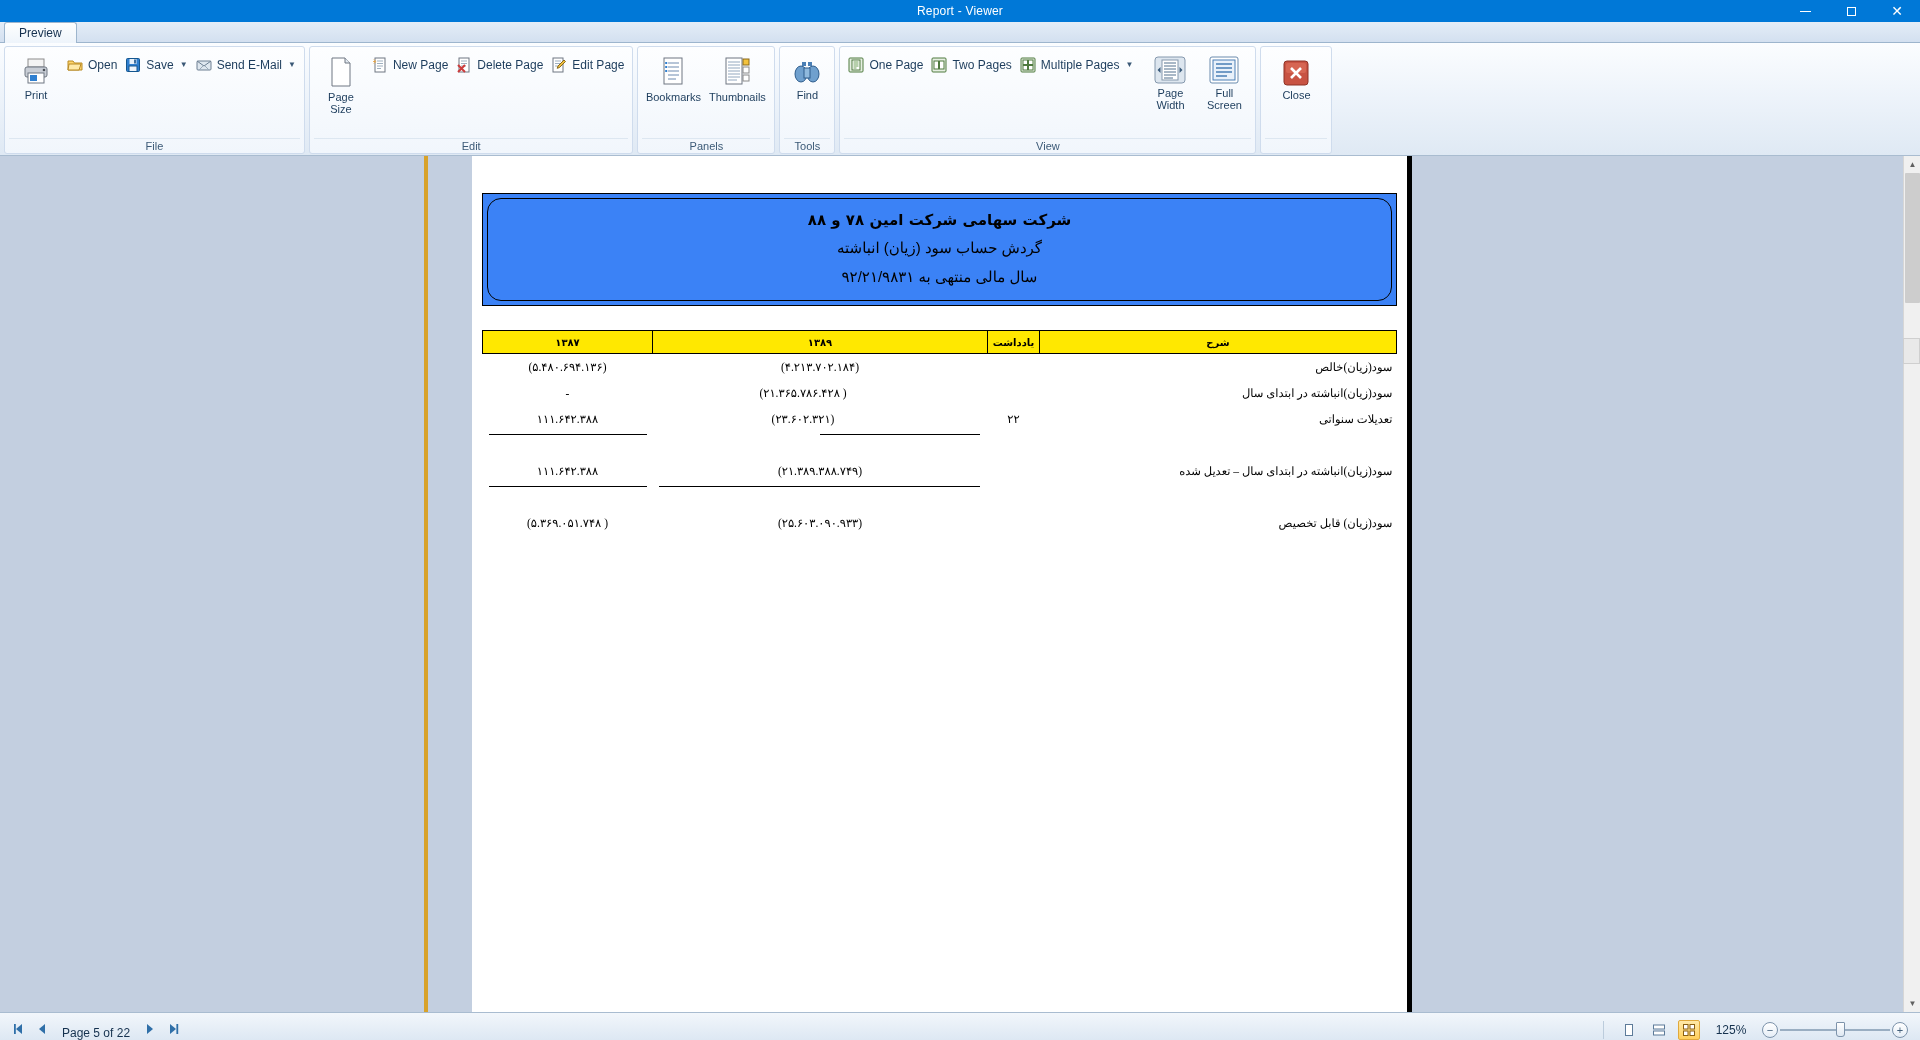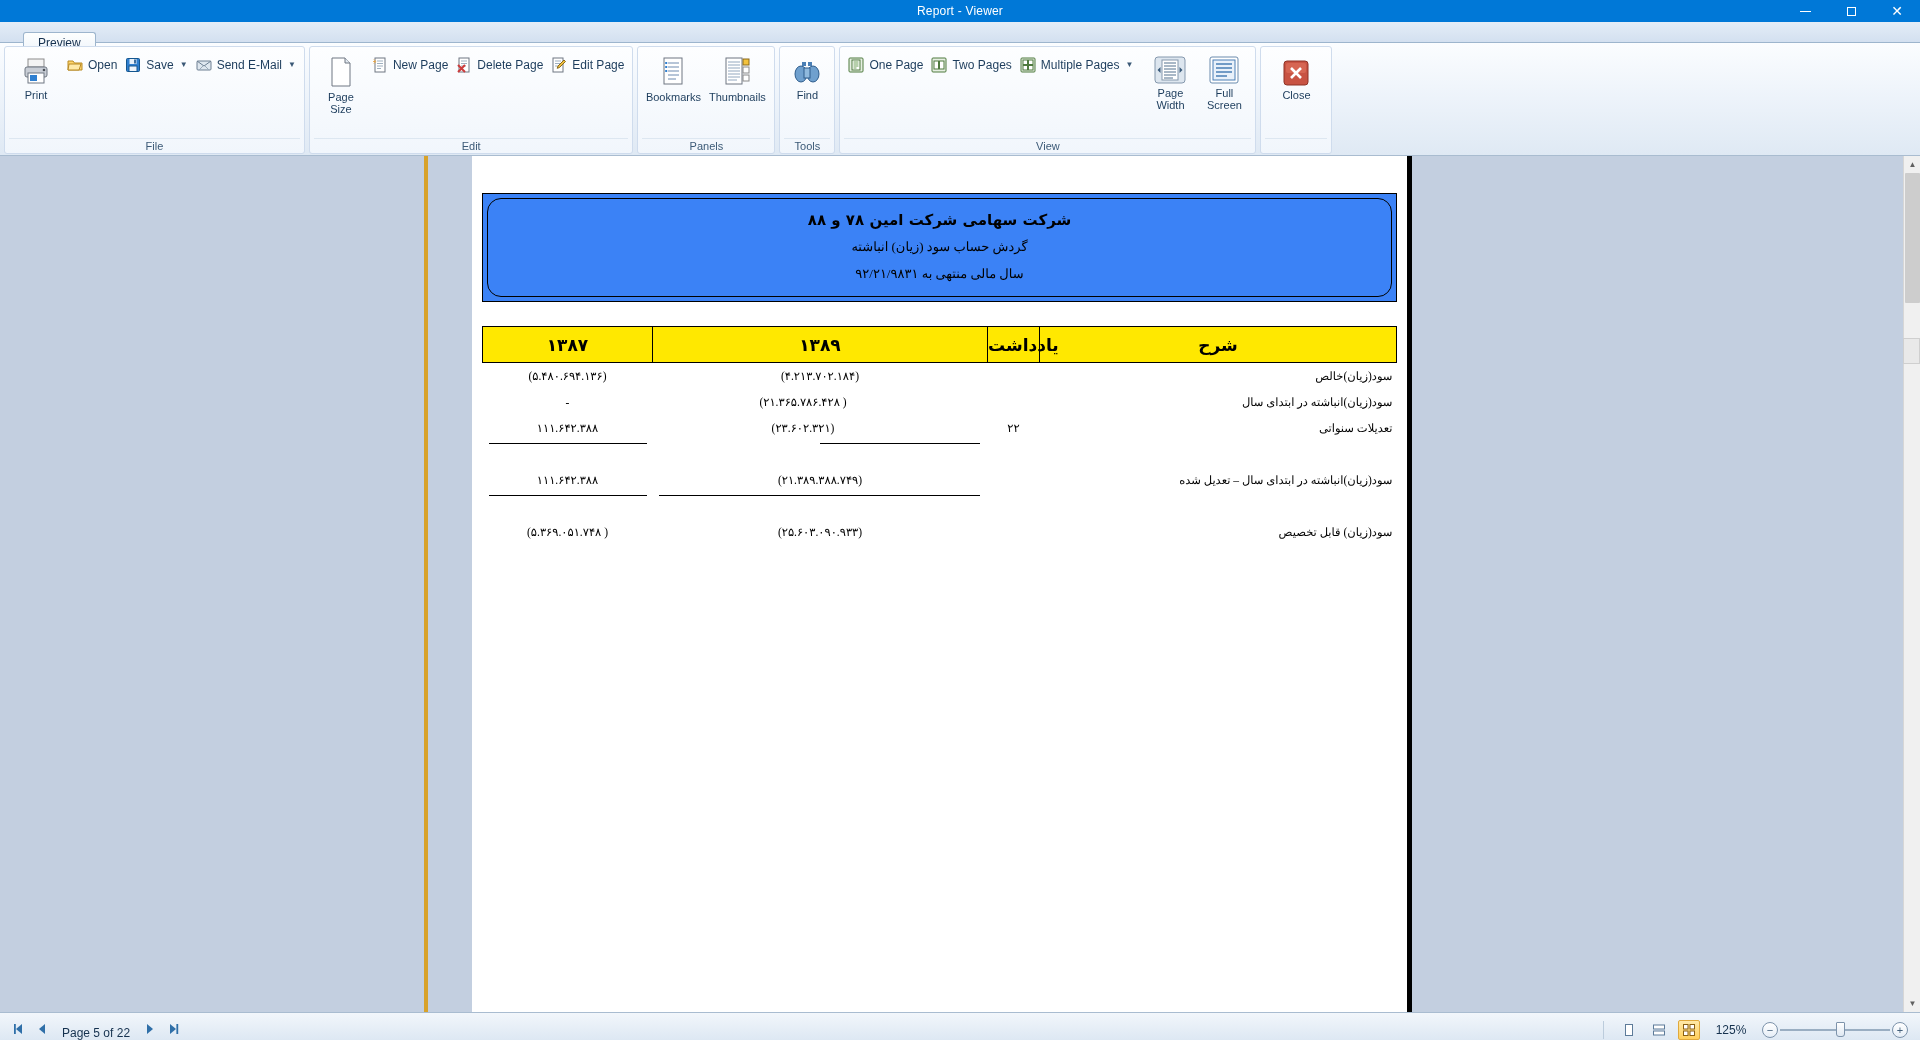--- a/index.html
+++ b/index.html
@@ -51,21 +51,21 @@
     display: flex; align-items: flex-end;
     padding-left: 4px;
   }
   .tab {
     height: 21px; padding: 0 14px;
     font-size: 12px; color: #16314f;
     display: flex; align-items: center;
     border: 1px solid #9db5cd; border-bottom: none;
     border-radius: 3px 3px 0 0;
     background: linear-gradient(#fdfefe,#eef4fb);
-    position: relative; top: 11px; margin-left: 19px;
+    position: relative; top: 1px;
   }
   #ribbon-body {
     height: 112px;
     display: flex; align-items: stretch;
     background: linear-gradient(#fbfdff 0%, #eaf1f9 60%, #dfe9f4 100%);
     padding: 2px 0 0 2px;
   }
   .group {
     position: relative;
     display: flex; flex-direction: column;
@@ -139,32 +139,32 @@
     padding: 12px 0 14px 0;
     text-align: center;
   }
   .rtl { direction: rtl; unicode-bidi: bidi-override; }
   #hdr-title {
     font-size: 15px; font-weight: bold; color: #000;
     font-family: "DejaVu Sans", sans-serif;
     margin-bottom: 10px;
   }
   #hdr-sub1, #hdr-sub2 {
-    font-size: 13px; color: #000;
-    font-family: Liberation Serif, serif;
+    font-size: 15px; color: #000;
+    font-family: Liberation Sans, sans-serif;
   }
   #hdr-sub1 { margin-bottom: 11px; }
 
   
   #tbl { width: 100%; margin-top: 24px; border-collapse: collapse; table-layout: fixed; }
   #tbl th {
     background: #ffe800;
     border: 1px solid #000;
-    height: 36px;
-    font-size: 17px; font-weight: bold; color: #000;
+    height: 23px;
+    font-size: 10px; font-weight: bold; color: #000;
     font-family: "DejaVu Sans", sans-serif;
     text-align: center;
   }
   #tbl td {
     font-size: 11.5px; color: #000;
     font-family: Liberation Serif, serif;
     height: 26px; vertical-align: middle;
     padding: 0 4px;
   }
   .c-1387 { width: 170px; }

